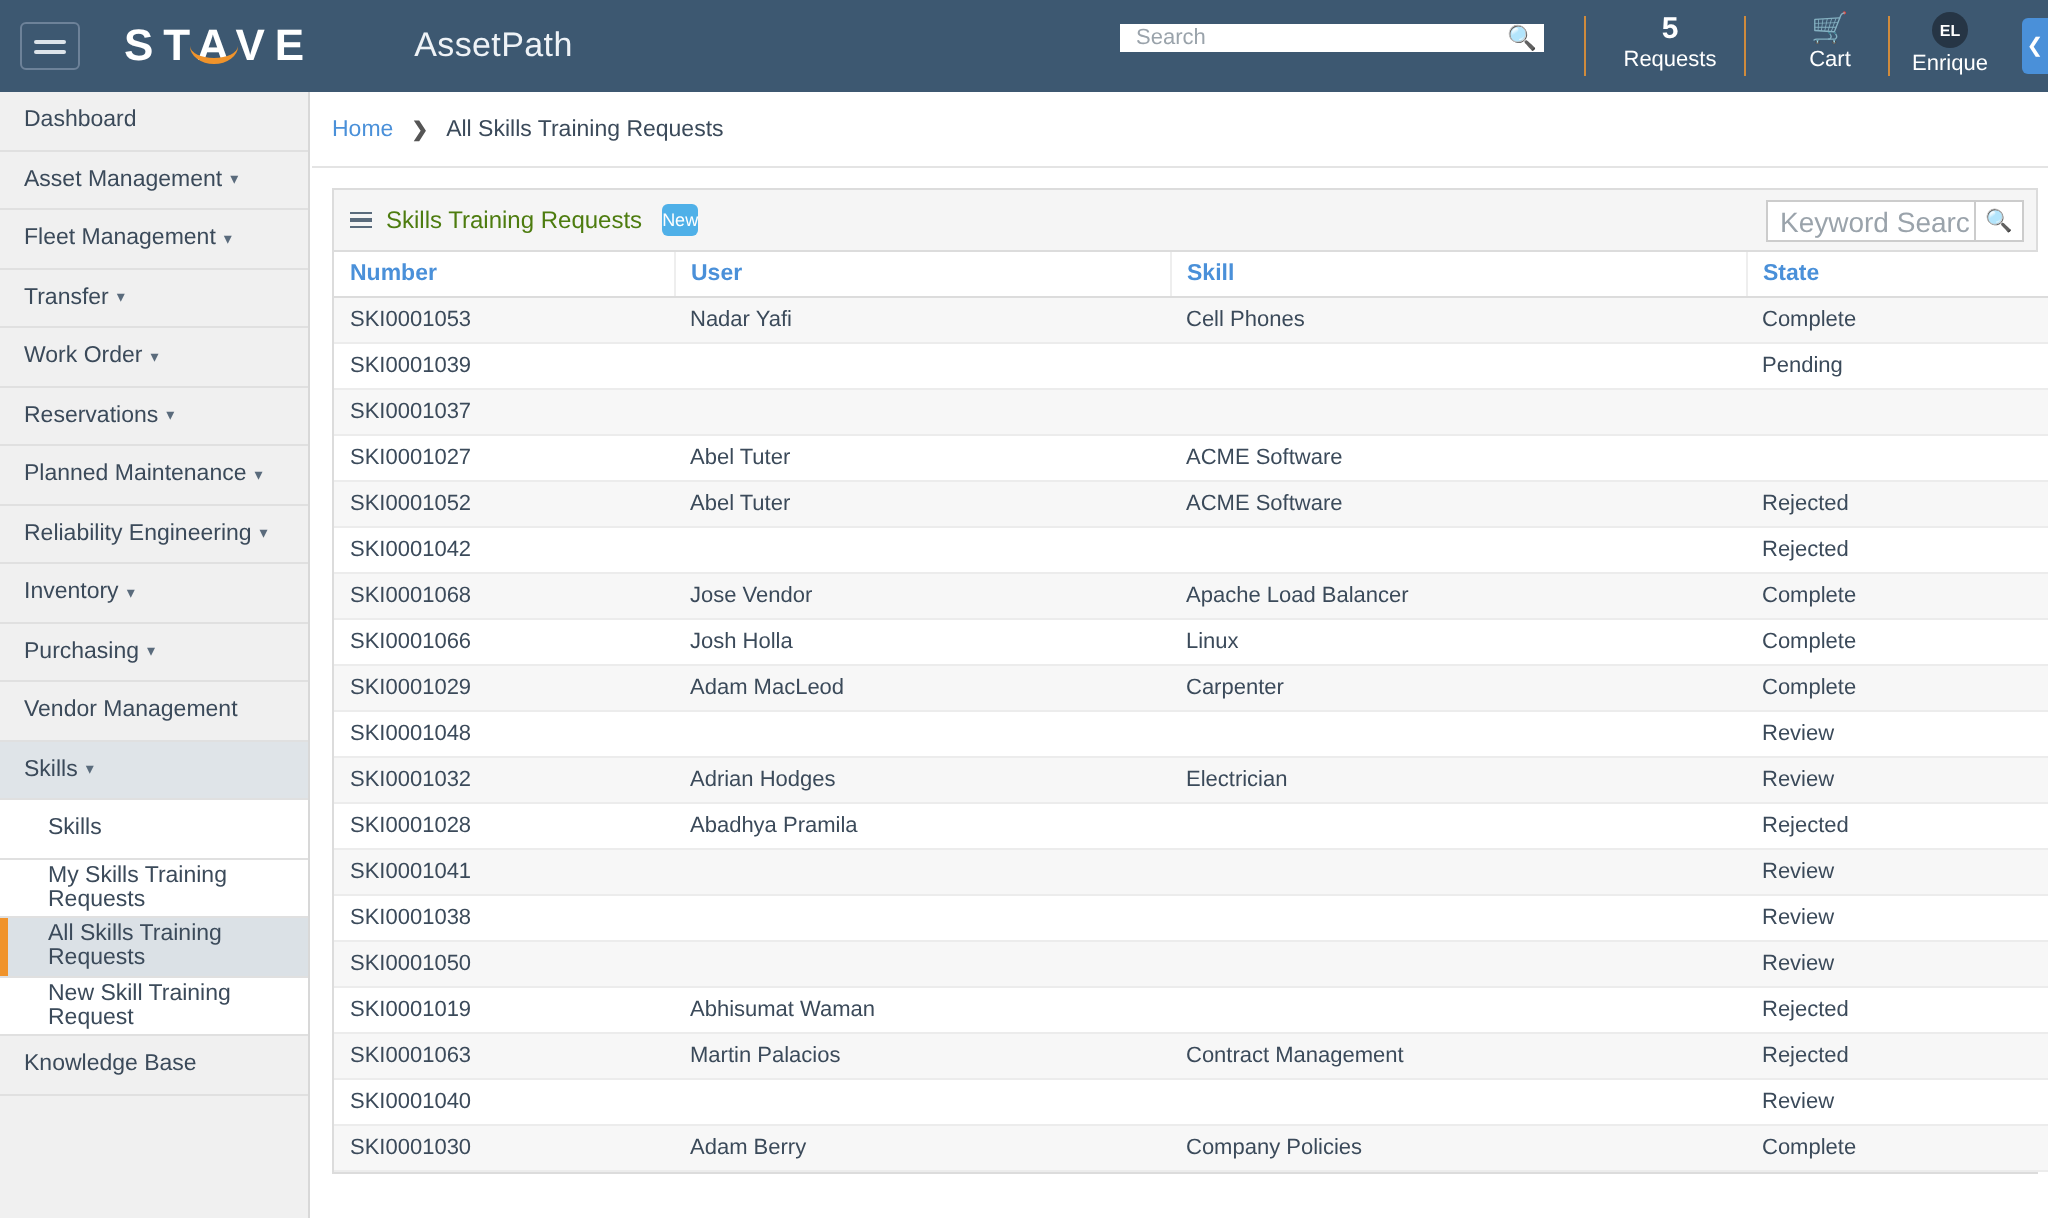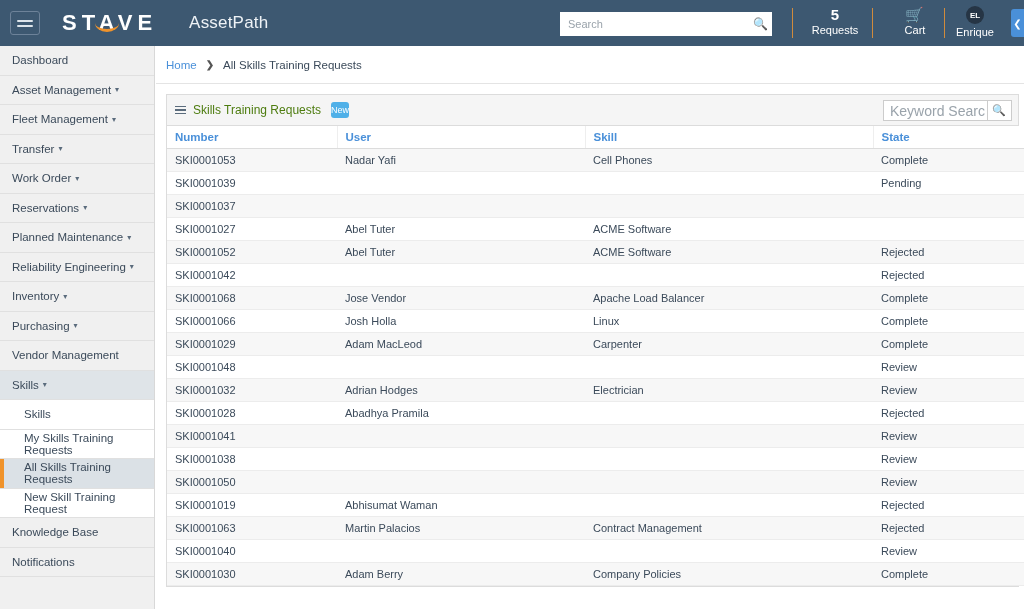--- a/index.html
+++ b/index.html
@@ -40,29 +40,29 @@
     color: #ffffff;
   }
   .brand .swoosh {
     position: absolute;
     left: 33px; top: 13px;
     width: 24px; height: 9px;
     border-bottom: 3px solid #f0932b;
     border-radius: 0 0 50% 50% / 0 0 100% 100%;
   }
   .app-title {
-    margin-left: 32px;
+    margin-left: 50px;
     font-size: 17px;
     color: #eef2f6;
     letter-spacing: .2px;
   }
 
   .hdr-search-wrap {
     position: absolute; left: 560px; top: 12px;
-    width: 212px; height: 24px;
+    width: 212px; height: 14px;
     background: #ffffff;
     display: flex; align-items: center;
   }
   .hdr-search-wrap input {
     flex: 1; border: 0; outline: none;
     height: 20px; margin-left: 6px;
     font-size: 11px; color: #333;
     font-family: "Liberation Sans", sans-serif;
     background: transparent;
   }
@@ -331,23 +331,20 @@
       <span>My Skills Training Requests</span>
     </div>
     <div class="side-item sub active">
       <span>All Skills Training Requests</span>
     </div>
     <div class="side-item sub">
       <span>New Skill Training Request</span>
     </div>
     <div class="side-item">
       <span>Knowledge Base</span>
-    </div>
-    <div class="side-item">
-      <span>Notifications</span>
     </div>
   </div>
 
 <div class="main">
 
   <div class="breadcrumb">
     <span class="crumb-link">Home</span>
     <span class="crumb-sep">❯</span>
     <span class="crumb-current">All Skills Training Requests</span>
   </div>

